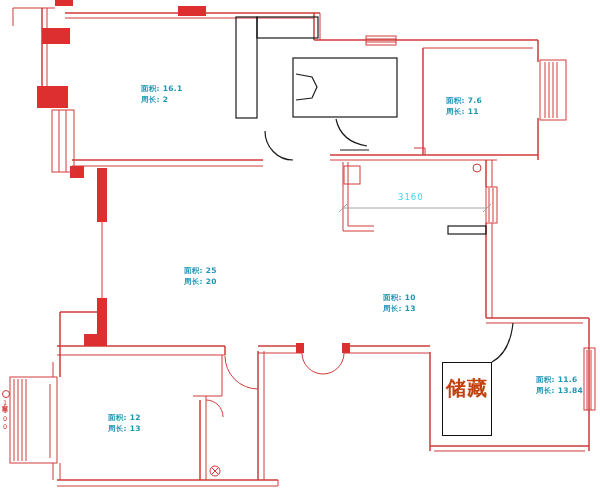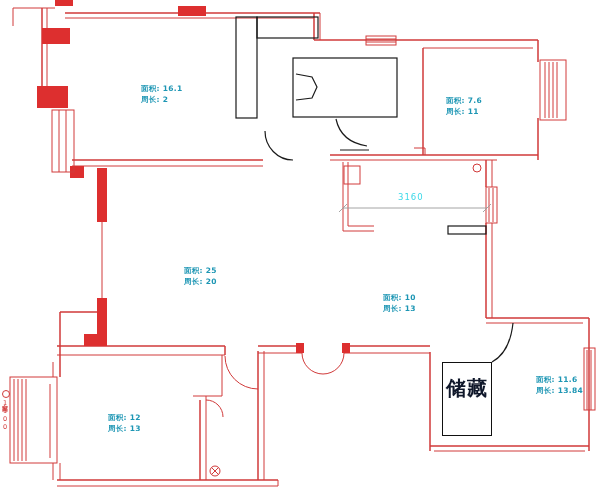--- a/index.html
+++ b/index.html
@@ -15,21 +15,21 @@
   .wf{fill:var(--wallfill);stroke:none;}
   .f{stroke:var(--furniture);fill:none;stroke-width:1.2;}
   .dim{stroke:var(--dimline);fill:none;stroke-width:0.9;}
   .room-label{position:absolute;color:var(--label);font-size:7.5px;font-weight:bold;
               line-height:11px;letter-spacing:.3px;white-space:nowrap;}
   .dim-text{position:absolute;left:398px;top:192px;color:var(--dimension);
             font-size:8.5px;font-weight:normal;letter-spacing:1px;}
   .storage-box{position:absolute;left:442px;top:362px;width:50px;height:74px;
                background:#fff;border:1.6px solid #111;box-sizing:border-box;
                display:flex;justify-content:center;}
-  .storage-box span{margin-top:12px;font-size:20px;font-weight:600;color:#0f172a;
+  .storage-box span{margin-top:12px;font-size:20px;font-weight:600;color:#c2410c;
                font-family:"Liberation Serif",serif;letter-spacing:1px;}
   .left-note{position:absolute;left:1px;top:399px;color:var(--wall);font-size:6.5px;
              writing-mode:vertical-rl;text-orientation:upright;line-height:7px;
              letter-spacing:0;}
 </style>
 </head>
 <body>
 
 <div class="stage">
 

